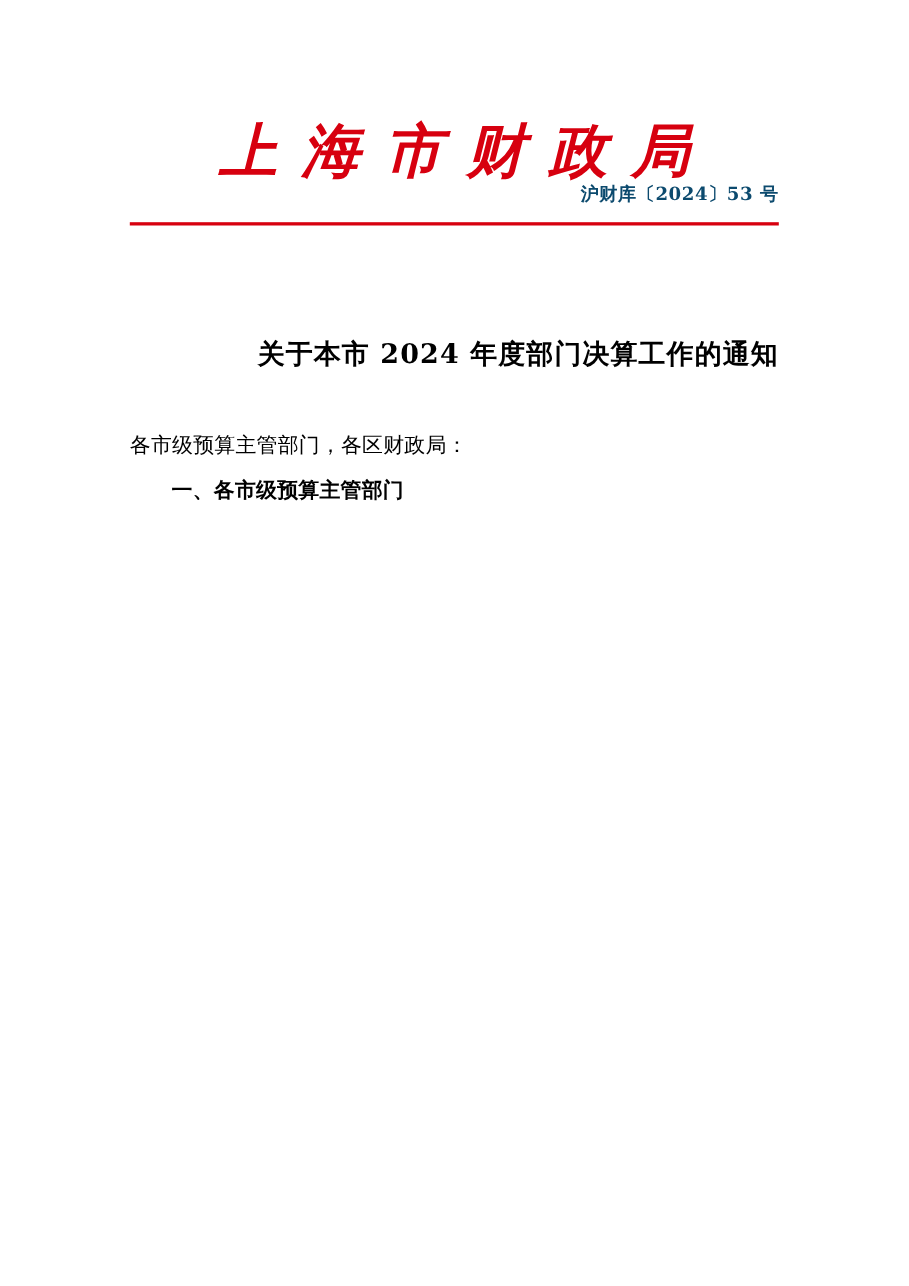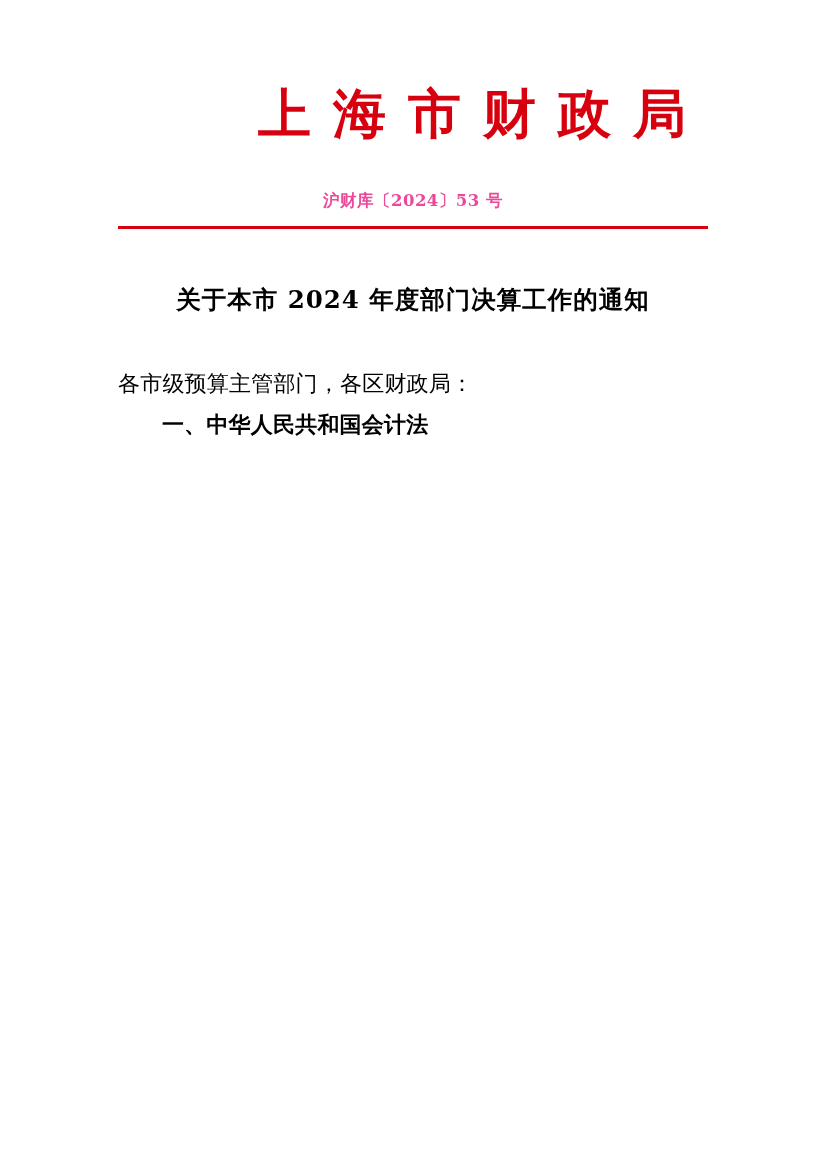--- a/index.html
+++ b/index.html
@@ -19,63 +19,63 @@
   .page {
     position: relative;
     width: 826px;
     height: 1169px;
     box-sizing: border-box;
     padding: 0 118px;
   }
 
   
   .letterhead {
-    margin-top: 84px;
-    text-align: right;
+    margin-top: 108px;
+    text-align: center;
+    font-style: italic;
   }
   .letterhead-title {
     color: #d7000f;
     font-size: 53px;
     font-weight: bold;
     letter-spacing: 22px;
     text-indent: 22px;
     line-height: 1.1;
     white-space: nowrap;
     font-family: "DejaVu Serif", "Liberation Serif", serif;
   }
 
   .doc-number {
-    margin-top: 48px;
-    text-align: center;
+    text-align: right;
     font-size: 16.5px;
     font-weight: bold;
     letter-spacing: 0.5px;
-    color: #ec4899;
+    color: #0c4a6e;
   }
 
   .red-rule {
     margin-top: 14px;
     height: 2.4px;
     background: #d7000f;
     width: 100%;
   }
 
   
   .doc-title {
-    margin-top: 54px;
-    text-align: center;
+    margin-top: 100px;
+    text-align: right;
     font-size: 24.5px;
     font-weight: bold;
     letter-spacing: 1px;
     line-height: 1.4;
   }
 
   .body-text {
     margin-top: 46px;
-    font-size: 22px;
+    font-size: 19px;
     line-height: 41px;
     text-align: justify;
     text-justify: inter-ideograph;
     letter-spacing: 0.2px;
   }
   .body-text p {
     margin: 0;
   }
   .indent {
     text-indent: 2em;
@@ -95,16 +95,16 @@
   </div>
 
   <div class="doc-number">沪财库〔2024〕53 号</div>
 
   <div class="red-rule"></div>
 
   <div class="doc-title">关于本市 2024 年度部门决算工作的通知</div>
 
   <div class="body-text">
     <p>各市级预算主管部门，各区财政局：</p>
-    <p class="heading-inline">一、中华人民共和国会计法</p>
+    <p class="heading-inline">一、各市级预算主管部门</p>
   </div>
 
 </div>
 
 </body></html>

